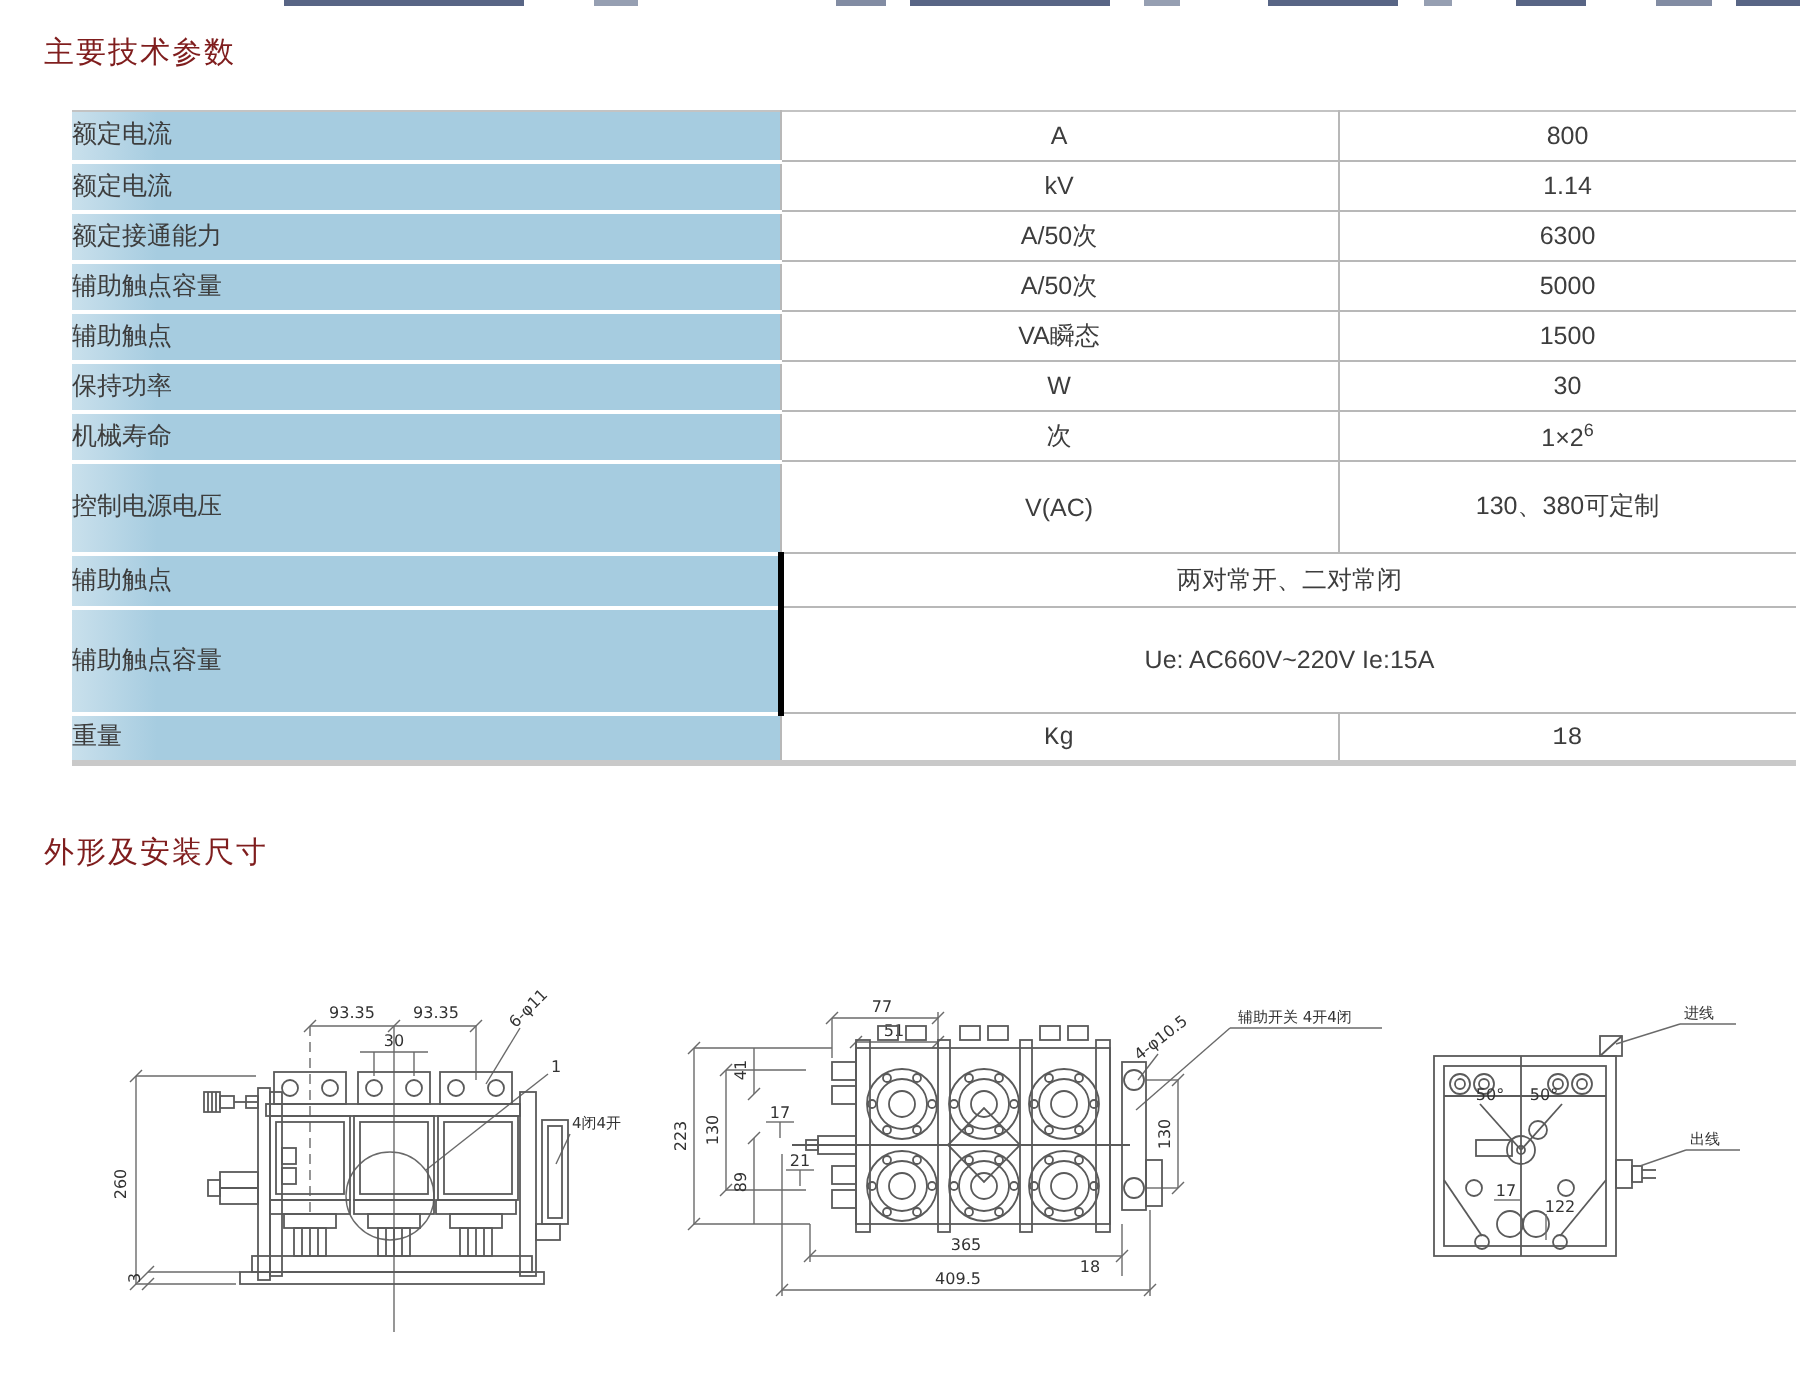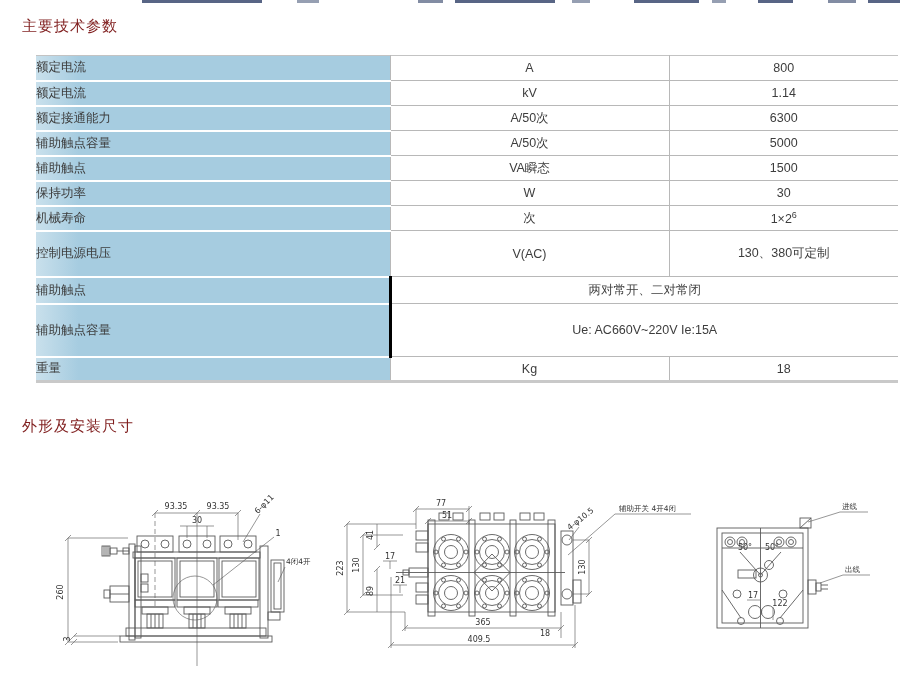--- a/index.html
+++ b/index.html
@@ -22,21 +22,21 @@
     border-top:1px solid #c3c3c3; border-bottom:3px solid #c9c9c9;
   }
   table.params td { font-size:12.5px; color:#3d3d3d; padding:0; }
   td.param {
     background:linear-gradient(to right,#c9e0ec 0%, #a6cce0 12%);
     padding-left:37px; border-bottom:2px solid #ffffff;
   }
   td.unit, td.val, td.merged { text-align:center; background:#fff; border-bottom:1px solid #b8b8b8; }
   td.unit { border-left:1px solid #b8b8b8; border-right:1px solid #b8b8b8; }
   td.merged { border-left:3px solid #000000; }
-  tr.last td { border-bottom:none; }
+  tr.last td { border-bottom:none;font-family:Liberation Mono, monospace; }
   tr.h25 { height:25px; } tr.h46 { height:46px; } tr.h27 { height:27px; } tr.h53 { height:53px; }
   sup { font-size:9px; }
 
   .drawing { position:absolute; }
   svg text { font-family:"DejaVu Sans", sans-serif; fill:#333; }
   .geo { stroke:#5a5a5a; stroke-width:0.9; fill:none; }
   .dim { stroke:#6a6a6a; stroke-width:0.7; fill:none; }
   .dimtxt { font-size:8px; }
   .lbltxt { font-size:7.5px; }
 </style>

